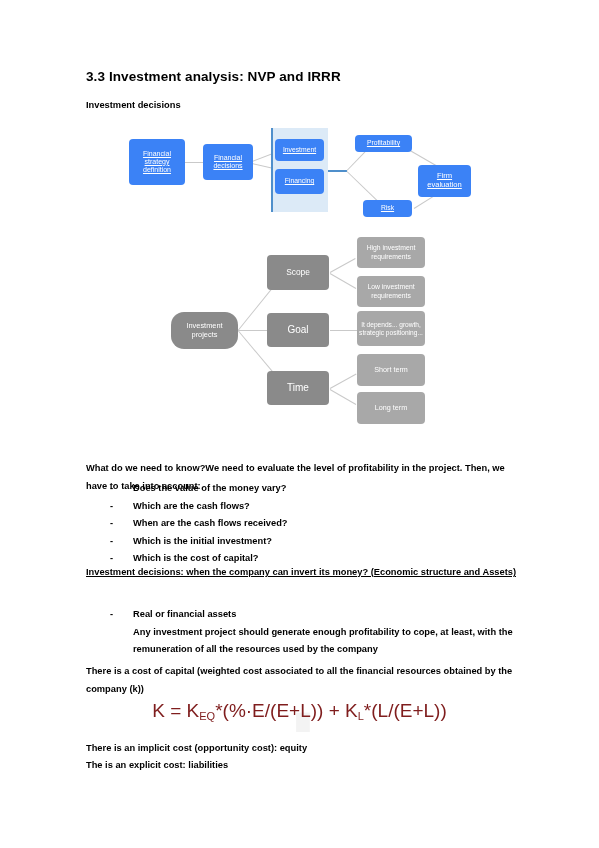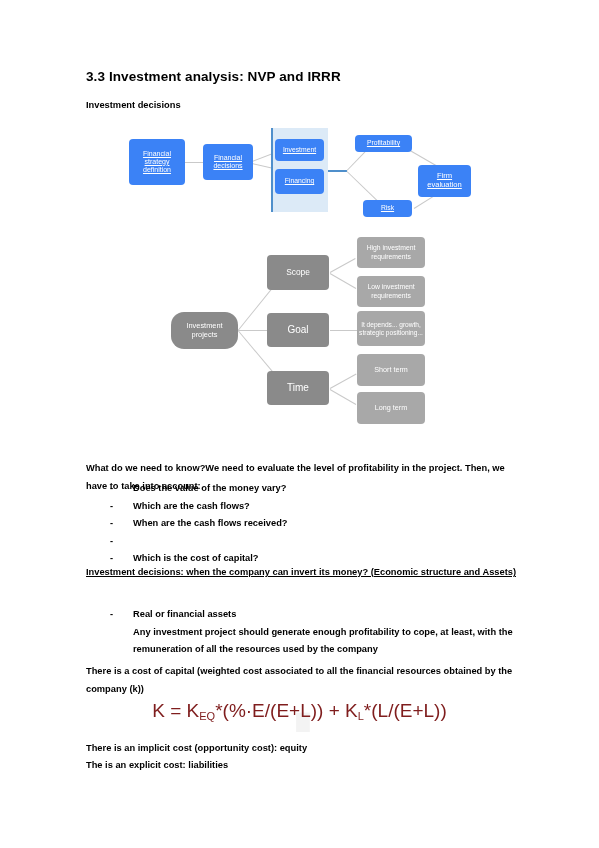--- a/index.html
+++ b/index.html
@@ -211,20 +211,21 @@
     <div class="row">
       <span class="dash">-</span>
       <span>Which are the cash flows?</span>
     </div>
     <div class="row">
       <span class="dash">-</span>
       <span>When are the cash flows received?</span>
     </div>
     <div class="row">
       <span class="dash">-</span>
+      <span>Which is the initial investment?</span>
     </div>
     <div class="row">
       <span class="dash">-</span>
       <span>Which is the cost of capital?</span>
     </div>
   </div>
 
   <div class="para" style="top:564px;text-decoration:underline;">Investment decisions: when the company can invert its money? (Economic structure and Assets)</div>
 
   <div class="sub-block" style="top:606px;">

